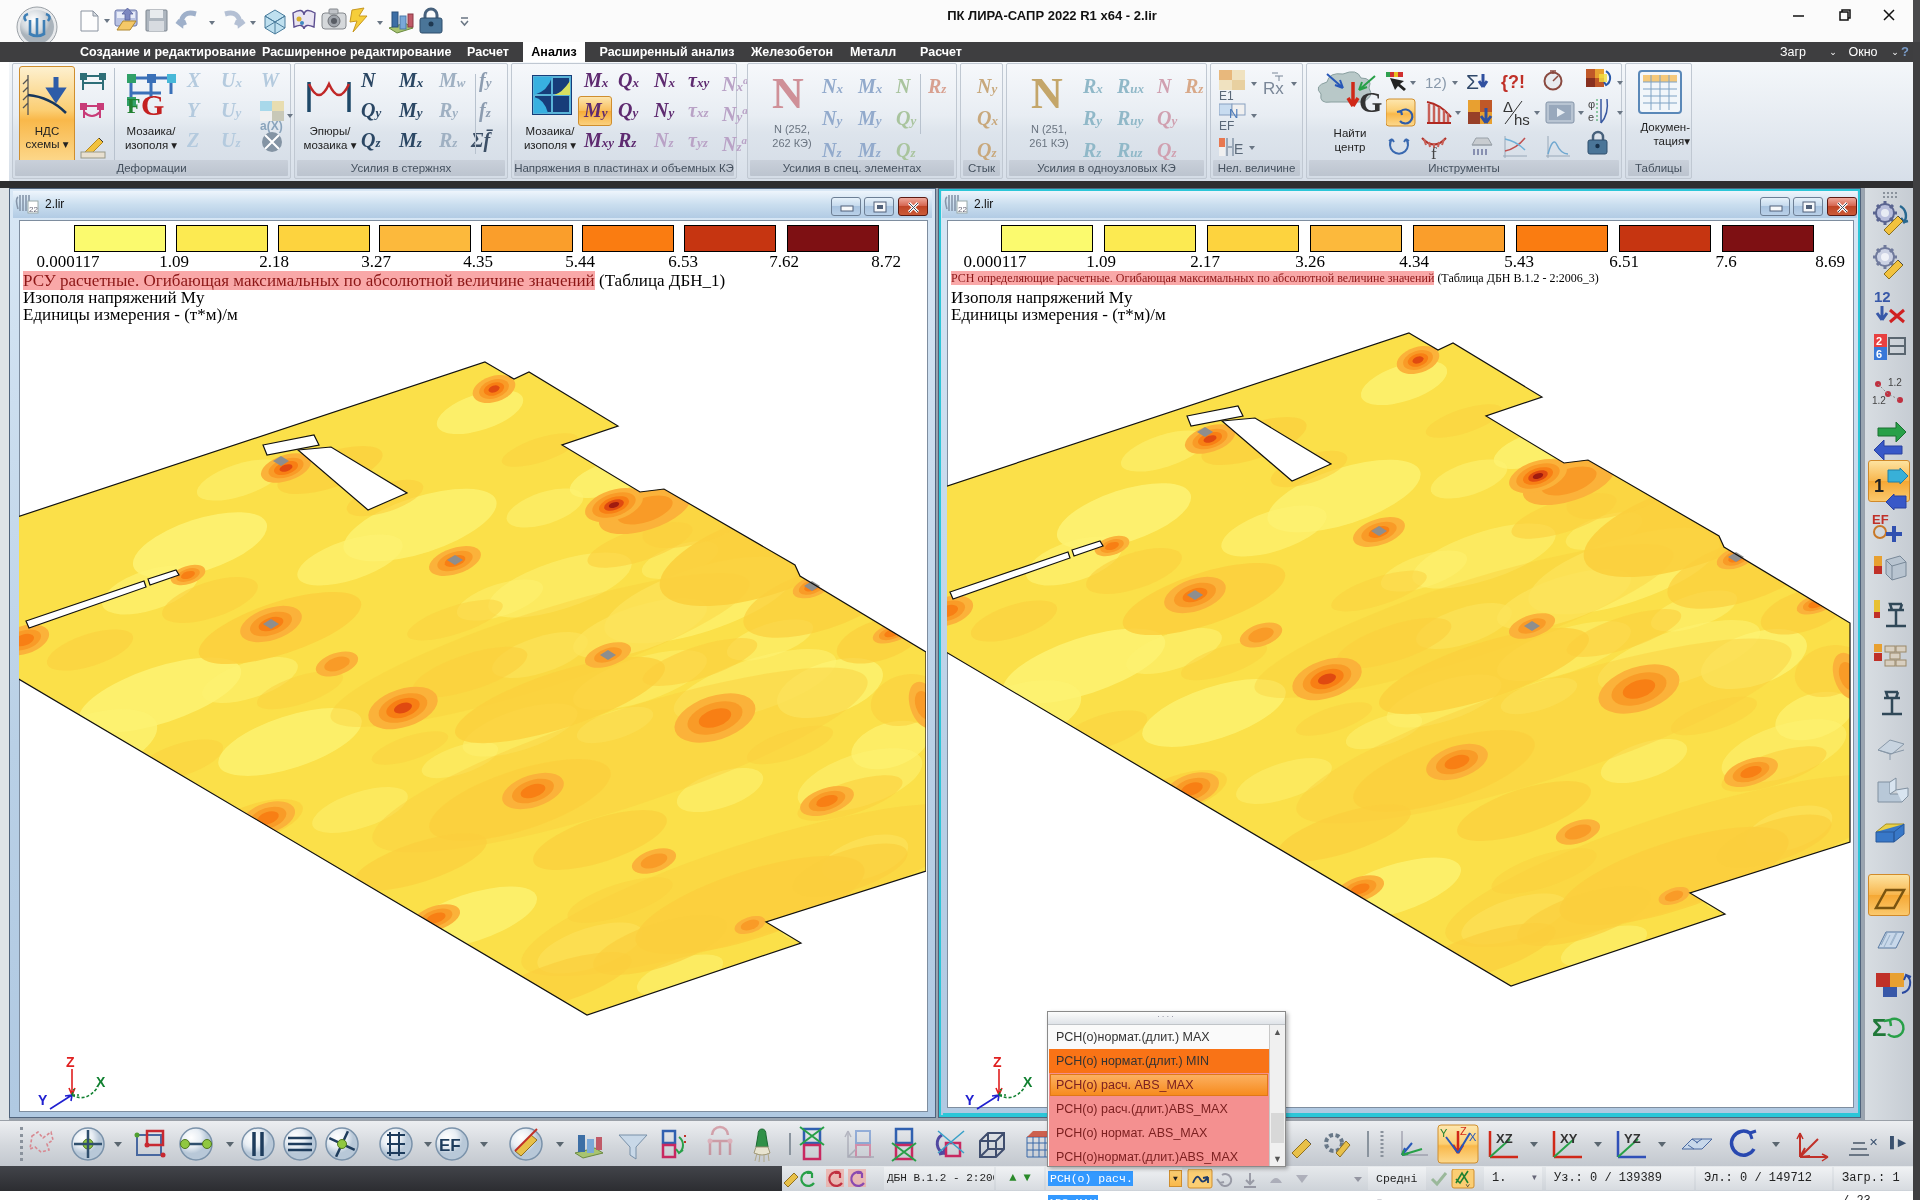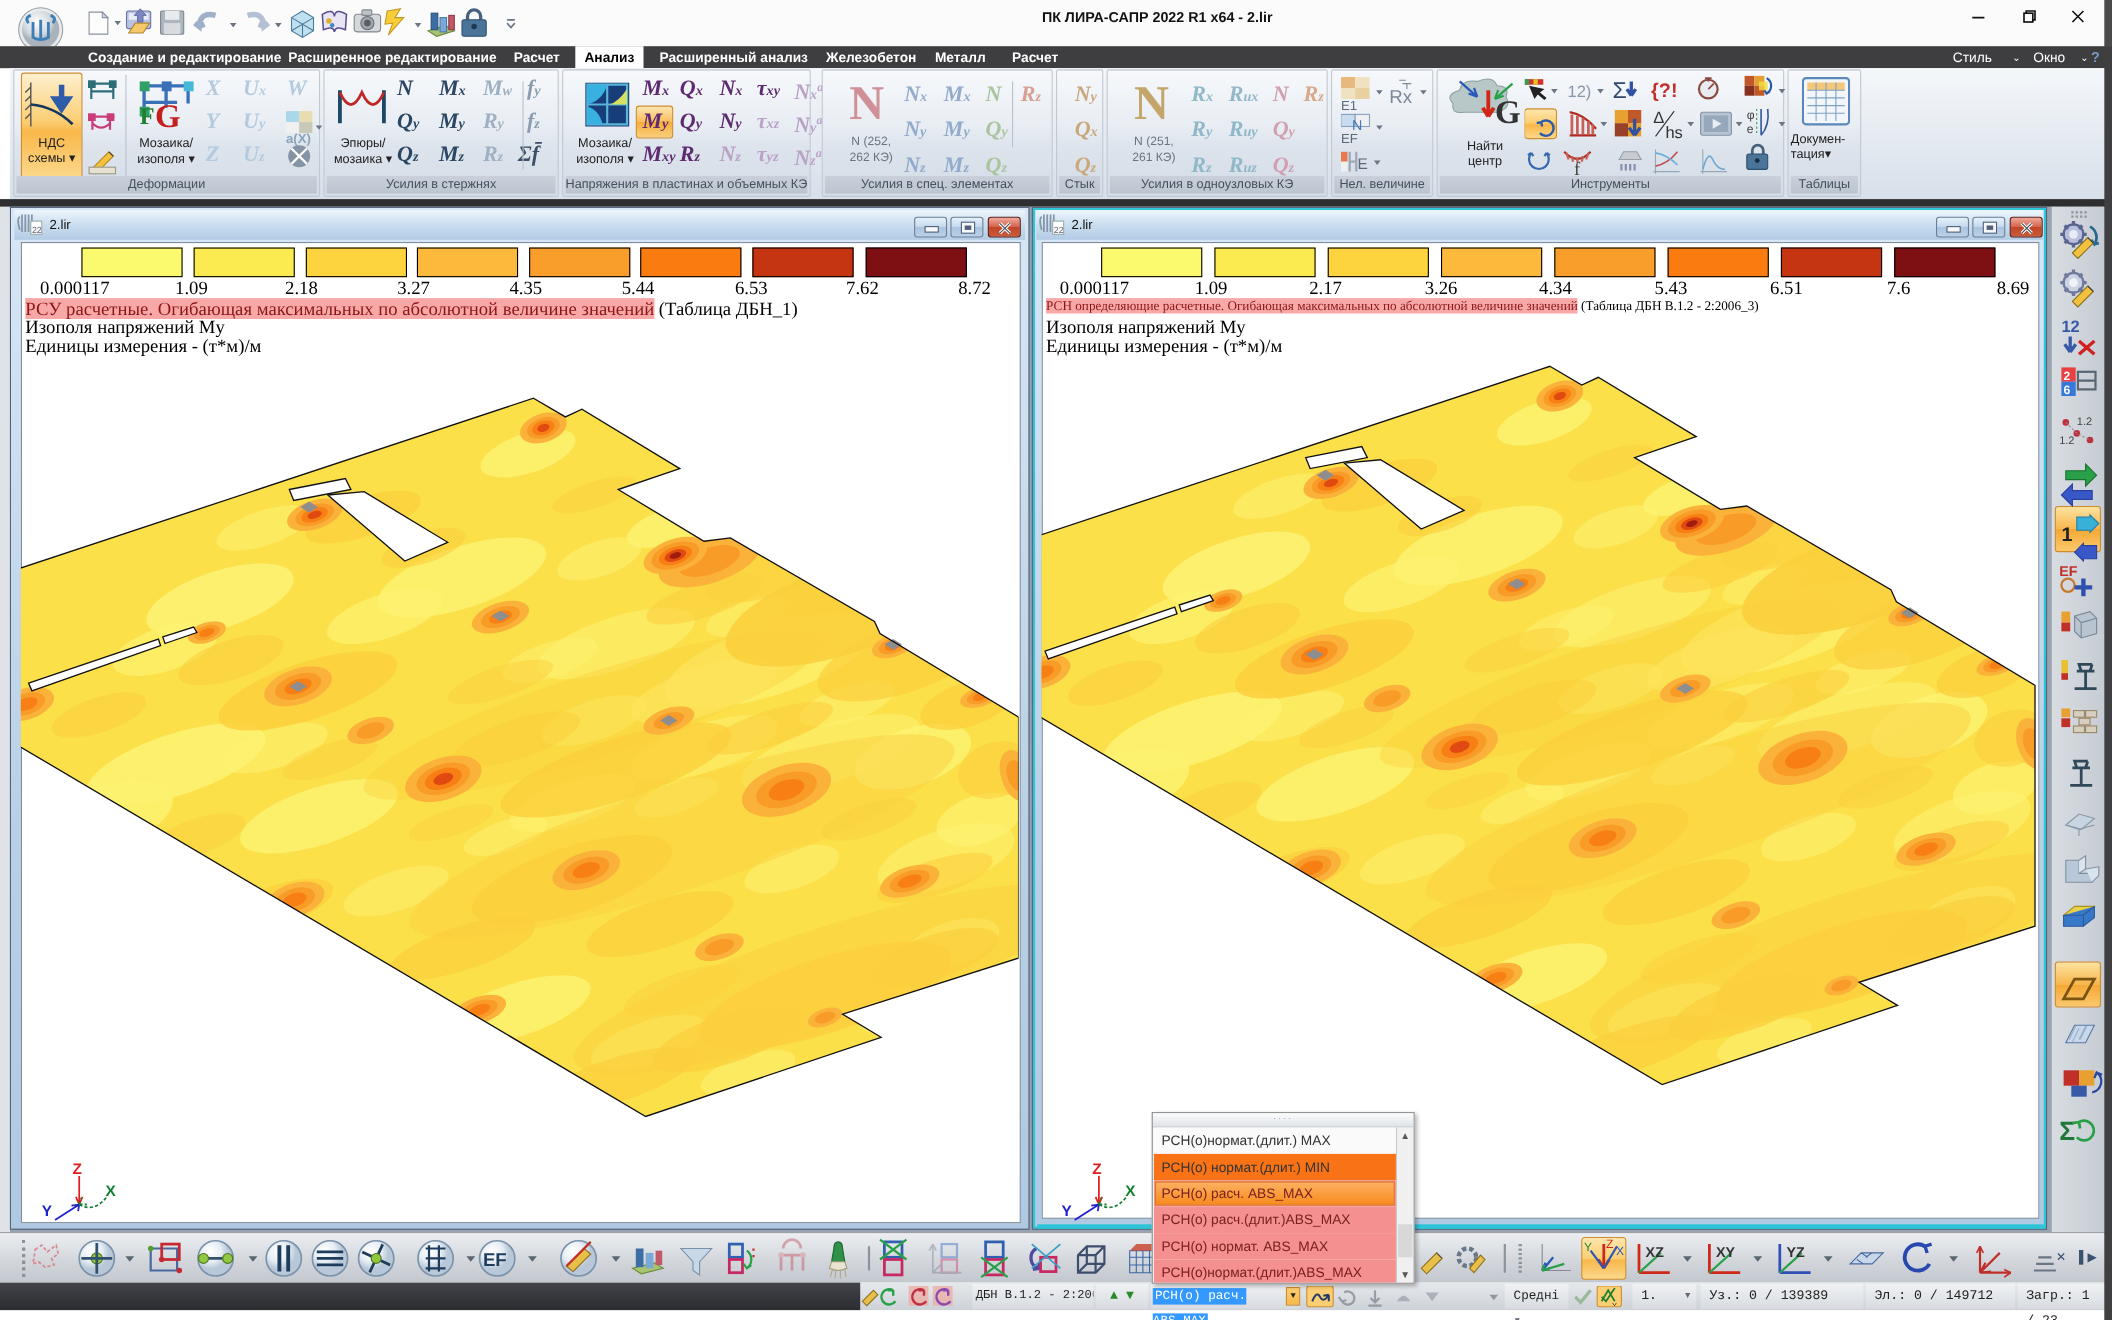--- a/index.html
+++ b/index.html
@@ -160,21 +160,21 @@
   </div>
   <div class="abs" id="tabbar">
     <div class="tab" style="left:80px;width:166px">Создание и редактирование</div>
     <div class="tab" style="left:262px;width:186px">Расширенное редактирование</div>
     <div class="tab" style="left:462px;width:52px">Расчет</div>
     <div class="tab active" style="left:523px;width:62px">Анализ</div>
     <div class="tab" style="left:594px;width:146px">Расширенный анализ</div>
     <div class="tab" style="left:748px;width:88px">Железобетон</div>
     <div class="tab" style="left:844px;width:58px">Металл</div>
     <div class="tab" style="left:912px;width:58px">Расчет</div>
-    <div class="tab" style="left:1770px;width:46px;font-weight:normal">Стиль</div>
+    <div class="tab" style="left:1770px;width:46px;font-weight:normal">Загр</div>
     <div class="tab" style="left:1826px;width:14px;font-weight:normal;font-size:9px">⌄</div>
     <div class="tab" style="left:1842px;width:42px;font-weight:normal">Окно</div>
     <div class="tab" style="left:1888px;width:14px;font-weight:normal;font-size:9px">⌄</div>
     <div class="tab" style="left:1898px;width:14px;color:#7a9cc8;font-size:13px">?</div>
   </div>
   <div class="abs" id="ribbon">
 
     <div class="rgroup" style="left:3px;width:279px">
       <div class="abs" style="left:6px;top:2px;width:56px;height:98px;background:linear-gradient(#fdf0cf,#fbce73 45%,#f9b84a 55%,#fcd98e);border:1px solid #cf8e2e;border-radius:3px">
         <svg width="54" height="60">
@@ -470,21 +470,21 @@
       </svg>
       <div class="rglabel">Инструменты</div>
     </div>
 
     <div class="rgroup" style="left:1616px;width:67px">
       <svg class="abs" style="left:12px;top:6px" width="44" height="46">
         <rect x="1" y="1" width="42" height="42" rx="3" fill="#f2f6fa" stroke="#5a88b8" stroke-width="2"></rect>
         <rect x="5" y="5" width="34" height="7" fill="#f4c87a"></rect>
         <path d="M5 12 h34 M5 19 h34 M5 26 h34 M5 33 h34 M13 5 v35 M22 5 v35 M31 5 v35" stroke="#7ea2c4" fill="none"></path>
       </svg>
-      <div class="abs" style="left:2px;top:56px;width:62px;font-size:11.5px;color:#222;text-align:left;line-height:14px">Докумен-<br>тация▾</div>
+      <div class="abs" style="left:2px;top:56px;width:62px;font-size:11.5px;color:#222;text-align:right;line-height:14px">Докумен-<br>тация▾</div>
       <div class="rglabel">Таблицы</div>
     </div>
   </div>
   <div class="abs" id="ribbonedge"></div>
   <div class="abs" id="mdi"></div>
   <div class="abs" style="left:0;top:188px;width:9px;height:932px;background:#dfe3e7"></div>
   <div class="abs" style="left:1913px;top:42px;width:7px;height:1158px;background:#3f3f41;z-index:5"></div>
 
   <div class="win" style="left:9px;top:188px;width:927px;height:930px">
     <div class="wtitle">

